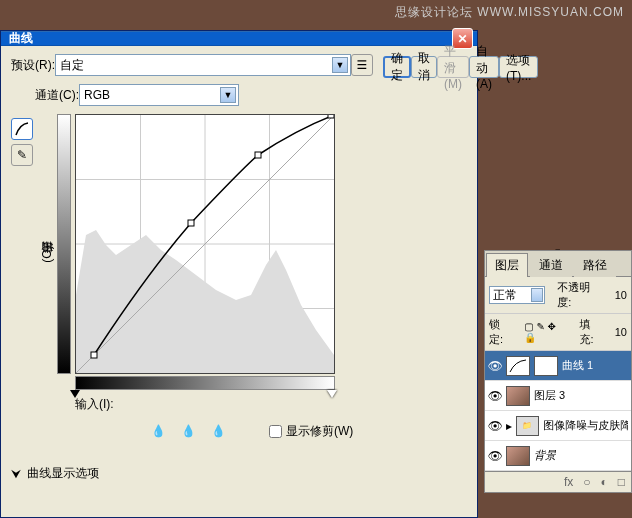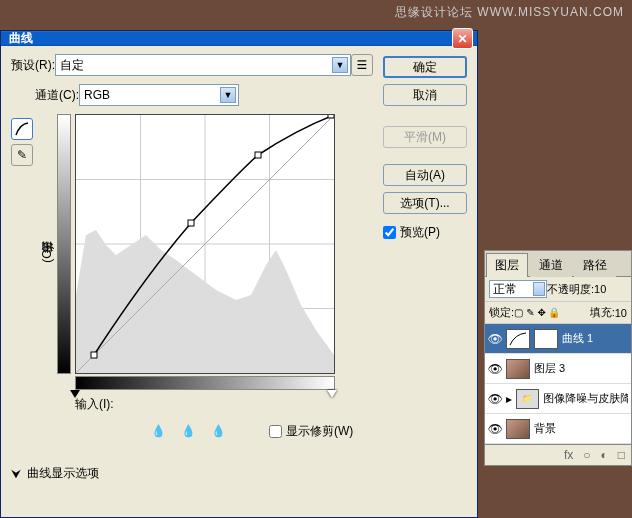--- a/index.html
+++ b/index.html
@@ -4,21 +4,21 @@
 <style>
 *{box-sizing:border-box;margin:0;padding:0;font-family:"Microsoft YaHei",SimSun,sans-serif;font-size:12px}
 body{background:#6b4a3a;width:632px;height:518px;position:relative;overflow:hidden}
 .watermark{position:absolute;top:4px;right:8px;color:#ccc;font-size:12px;letter-spacing:1px}
 .dialog{position:absolute;left:0;top:30px;width:478px;height:488px;background:#ECE9D8;border:1px solid #0A246A}
 .titlebar{height:15px;background:linear-gradient(to bottom,#3a6ea5,#0A5FCB 10%,#0A5FCB 90%,#084aa0);display:flex;align-items:center;padding:0 4px;color:#fff;font-weight:bold}
 .titlebar .title{flex:1;padding-left:4px}
 .close-btn{width:21px;height:21px;background:linear-gradient(to bottom,#f5a9a0,#d9432f);border:1px solid #fff;border-radius:3px;color:#fff;display:flex;align-items:center;justify-content:center;font-weight:bold;cursor:pointer}
 .body{padding:8px 10px;display:flex;gap:10px}
 .left-col{flex:1}
-.right-col{width:84px;display:flex;flex-direction:column;gap:6px;padding-top:2px}
+.right-col{width:84px;display:flex;gap:0;padding-top:2px}
 .row{display:flex;align-items:center;gap:0;margin-bottom:8px}
 .label{white-space:nowrap}
 .select{flex:1;height:22px;border:1px solid #7F9DB9;background:#fff;display:flex;align-items:center;padding:0 4px;position:relative}
 .select .arrow{position:absolute;right:2px;top:2px;width:16px;height:16px;background:linear-gradient(#d6e6fb,#a8c8ee);border:1px solid #7F9DB9;display:flex;align-items:center;justify-content:center}
 .icon-btn{width:22px;height:22px;border:1px solid #999;background:#ECE9D8;display:flex;align-items:center;justify-content:center;border-radius:3px;cursor:pointer}
 .tool-toggle{display:flex;flex-direction:column;gap:4px;margin-top:4px}
 .curve-area{display:flex;gap:4px}
 .v-gradient{width:14px;height:260px;background:linear-gradient(to bottom,#fff,#000);border:1px solid #888}
 .chart-box{position:relative}
 .curve-canvas{width:260px;height:260px;border:1px solid #444;background:#fff;position:relative;overflow:hidden}
@@ -36,21 +36,21 @@
 .options-toggle{margin-top:24px;display:flex;align-items:center;gap:6px;cursor:pointer}
 .btn{height:22px;border:1px solid #7F9DB9;background:#ECE9D8;border-radius:3px;display:flex;align-items:center;justify-content:center;cursor:pointer;padding:0 6px}
 .btn.default{border:2px solid #3d7bce}
 .btn.disabled{color:#999;border-color:#bbb}
 .preview-check{margin-top:4px;display:flex;align-items:center;gap:4px}
 
 .layers-panel{position:absolute;right:0;top:250px;width:148px;background:#ECE9D8;border:1px solid #888}
 .panel-tabs{display:flex;background:#d9d6c7;border-bottom:1px solid #888}
 .panel-tab{padding:3px 8px;border:1px solid #888;margin:2px 1px -1px;background:#ECE9D8;border-bottom:none;cursor:pointer}
 .panel-tab.inactive{background:#d9d6c7;border-color:transparent}
-.panel-row{display:flex;align-items:center;gap:0;padding:3px 4px;border-bottom:1px solid #ccc}
+.panel-row{display:flex;align-items:center;gap:12px;padding:3px 4px;border-bottom:1px solid #ccc}
 .mini-select{width:58px;height:18px;border:1px solid #7F9DB9;background:#fff;display:flex;align-items:center;padding:0 3px;position:relative;font-size:11px}
 .mini-select .arrow{position:absolute;right:1px;top:1px;width:12px;height:14px;background:linear-gradient(#d6e6fb,#a8c8ee);border:1px solid #7F9DB9}
 .lock-icons{display:flex;gap:2px;font-size:10px}
 .layer-list{background:#fff;max-height:160px;overflow:hidden}
 .layer-item{display:flex;align-items:center;gap:4px;padding:2px 3px;border-bottom:1px solid #ddd;height:30px}
 .layer-item.active{background:#3d6ea5;color:#fff}
 .eye{width:14px;height:14px;display:flex;align-items:center;justify-content:center}
 .thumb{width:24px;height:20px;border:1px solid #555;background:#fff;display:flex;align-items:center;justify-content:center;font-size:8px}
 .thumb.mask{background:#fff}
 .thumb.img{background:linear-gradient(135deg,#c98,#754)}
@@ -224,21 +224,21 @@
     </div>
     <div class="layer-item">
       <div class="eye">👁</div>
       <span>▸</span>
       <div class="thumb" style="background:#ddd">📁</div>
       <span class="lname">图像降噪与皮肤降</span>
     </div>
     <div class="layer-item">
       <div class="eye">👁</div>
       <div class="thumb img"></div>
-      <span class="lname" style="">背景</span>
+      <span class="lname" style="font-style:italic">背景</span>
     </div>
   </div>
   <div class="panel-footer">
     <span>fx</span>
     <span>○</span>
     <span>◐</span>
     <span>□</span>
   </div>
 </div>
 

